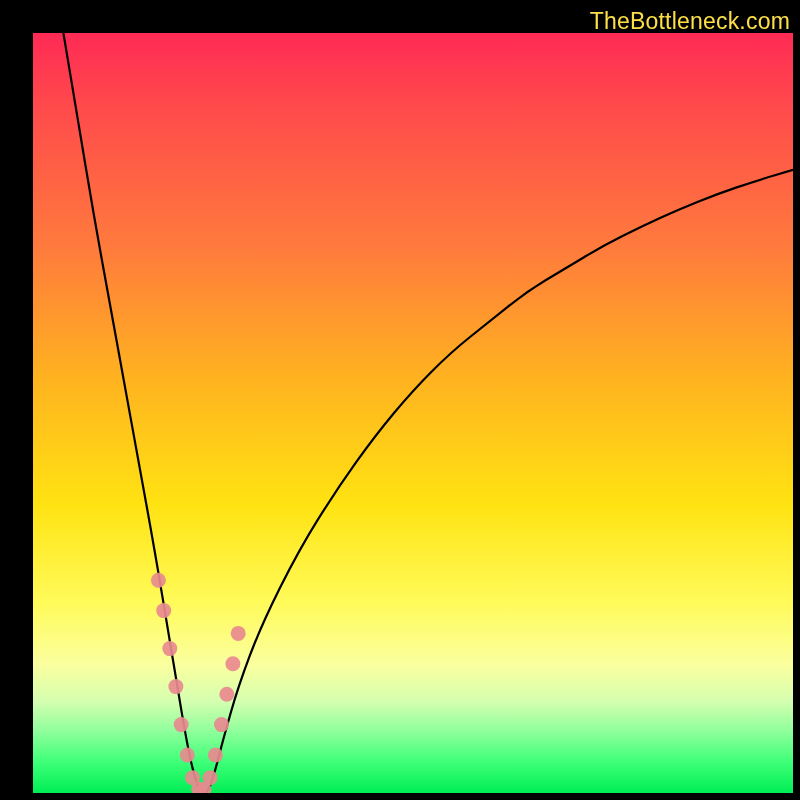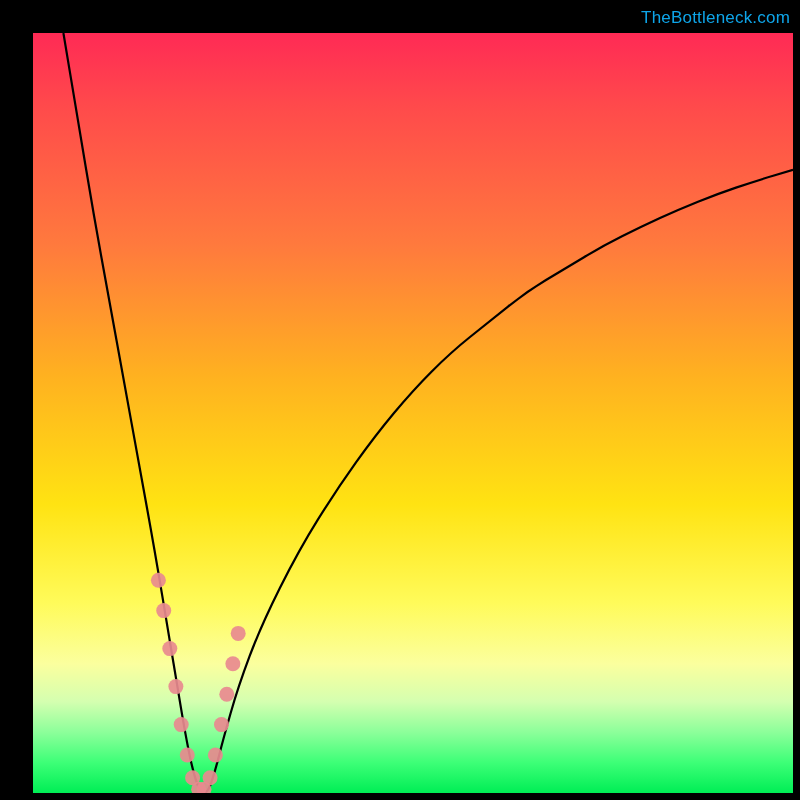--- a/index.html
+++ b/index.html
@@ -36,23 +36,23 @@
       #d4ffb0 88%,
       #8cff9a 92%,
       #3dff77 96%,
       #00ee55 100%
     );
   }
   .watermark {
     position: absolute;
     top: 8px;
     right: 10px;
-    font-size: 17px;
+    font-size: 23px;
     font-weight: 500;
-    color: #0ea5e9;
+    color: #fde047;
     letter-spacing: 0.2px;
     user-select: none;
   }
   svg.curve {
     position: absolute;
     left: 0;
     top: 0;
     width: 760px;
     height: 760px;
   }

